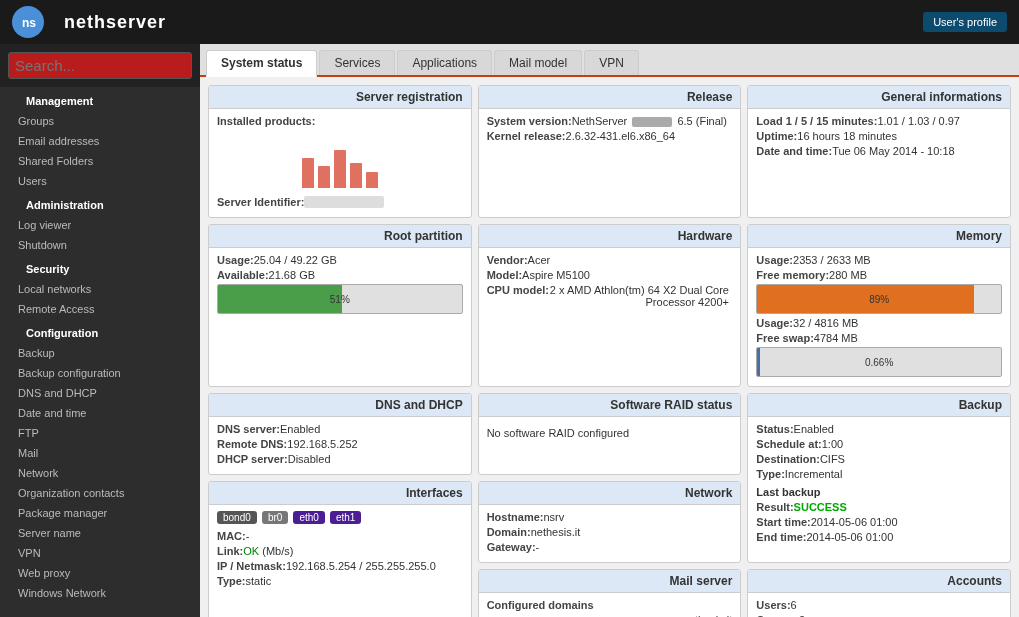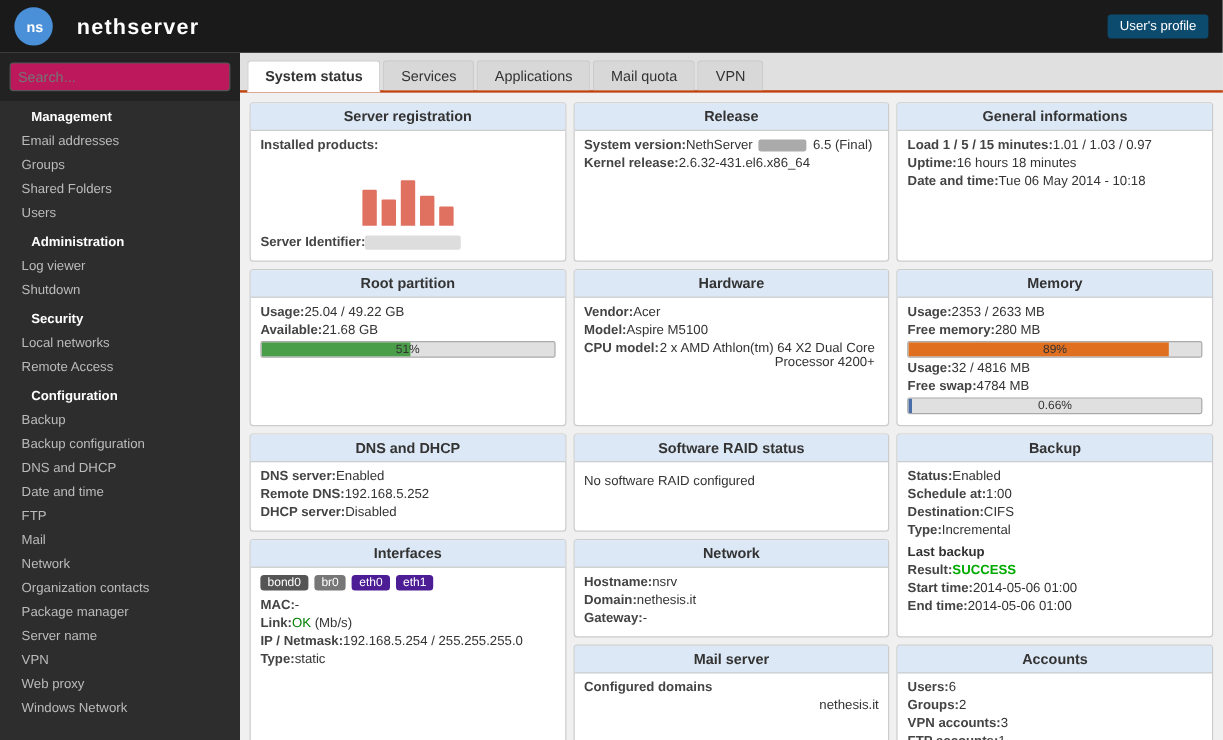--- a/index.html
+++ b/index.html
@@ -128,21 +128,21 @@
       gap: 6px;
     }
 
     .panel {
       background: white;
       border: 1px solid #ccc;
       border-radius: 3px;
     }
     .panel-header {
       background: #dce8f5;
-      text-align: center;
+      text-align: right;
       font-weight: bold;
       padding: 4px 8px;
       border-bottom: 1px solid #ccc;
       font-size: 12px;
       color: #333;
     }
     .panel-body {
       padding: 6px 8px;
       font-size: 11px;
     }
@@ -173,21 +173,21 @@
     #mail-server { grid-column: 2; grid-row: 5; }
 
     #general-info { grid-column: 3; grid-row: 1; }
     #memory { grid-column: 3; grid-row: 2; }
     #backup { grid-column: 3; grid-row: 3 / 5; }
     #accounts { grid-column: 3; grid-row: 5; }
 
     .progress-bar-container {
       background: #e0e0e0;
       border: 1px solid #aaa;
-      height: 14px;
+      height: 30px;
       border-radius: 2px;
       margin: 3px 0;
       position: relative;
       overflow: hidden;
     }
     .progress-bar-fill {
       height: 100%;
       background: #4a9e4a;
     }
     .progress-bar-fill.orange { background: #e07020; }
@@ -248,26 +248,26 @@
     </div>
     <span id="logo-text" style="color:white;font-size:18px;font-weight:bold;">nethserver</span>
   </div>
   <button id="user-profile-btn" style="background:#0c4a6e;color:white;border:none;padding:4px 10px;border-radius:3px;cursor:pointer;font-size:11px;">User's profile</button>
 </div>
 
 <div id="layout">
 
   <div id="sidebar">
     <div id="search-container">
-      <input id="search-input" type="text" style="width: 100%; padding: 4px 6px; background: #be185d; border: 1px solid rgb(85, 85, 85); color: rgb(204, 204, 204); border-radius: 3px; font-size: 12px;" placeholder="Search...">
+      <input id="search-input" type="text" style="width: 100%; padding: 4px 6px; background: #b91c1c; border: 1px solid rgb(85, 85, 85); color: rgb(204, 204, 204); border-radius: 3px; font-size: 15px;" placeholder="Search...">
     </div>
 
     <div class="sidebar-section-title">Management</div>
+    <div class="sidebar-item">Groups</div>
     <div class="sidebar-item">Email addresses</div>
-    <div class="sidebar-item">Groups</div>
     <div class="sidebar-item">Shared Folders</div>
     <div class="sidebar-item">Users</div>
 
     <div class="sidebar-section-title">Administration</div>
     <div class="sidebar-item">Log viewer</div>
     <div class="sidebar-item">Shutdown</div>
 
     <div class="sidebar-section-title">Security</div>
     <div class="sidebar-item">Local networks</div>
     <div class="sidebar-item">Remote Access</div>
@@ -287,21 +287,21 @@
     <div class="sidebar-item">Web proxy</div>
     <div class="sidebar-item">Windows Network</div>
   </div>
 
   <div id="main">
 
     <div id="tabs">
       <div class="tab active">System status</div>
       <div class="tab">Services</div>
       <div class="tab">Applications</div>
-      <div class="tab">Mail quota</div>
+      <div class="tab">Mail model</div>
       <div class="tab">VPN</div>
     </div>
 
     <div id="dashboard">
 
       <div class="panel" id="server-reg">
         <div class="panel-header">Server registration</div>
         <div class="panel-body">
           <div class="panel-row">
             <span class="panel-label">Installed products:</span>

